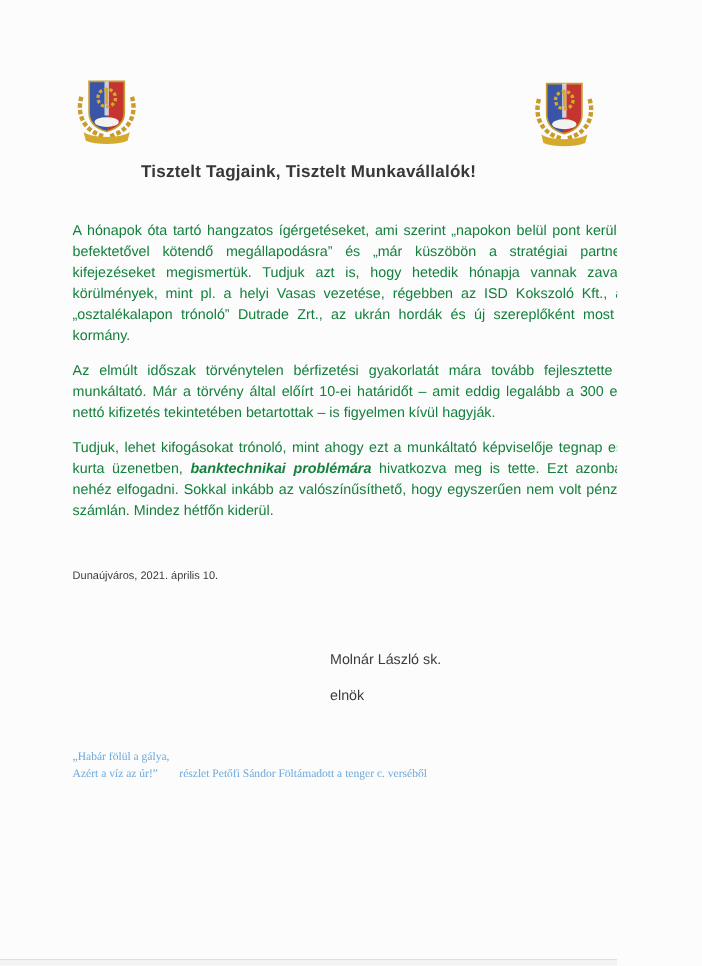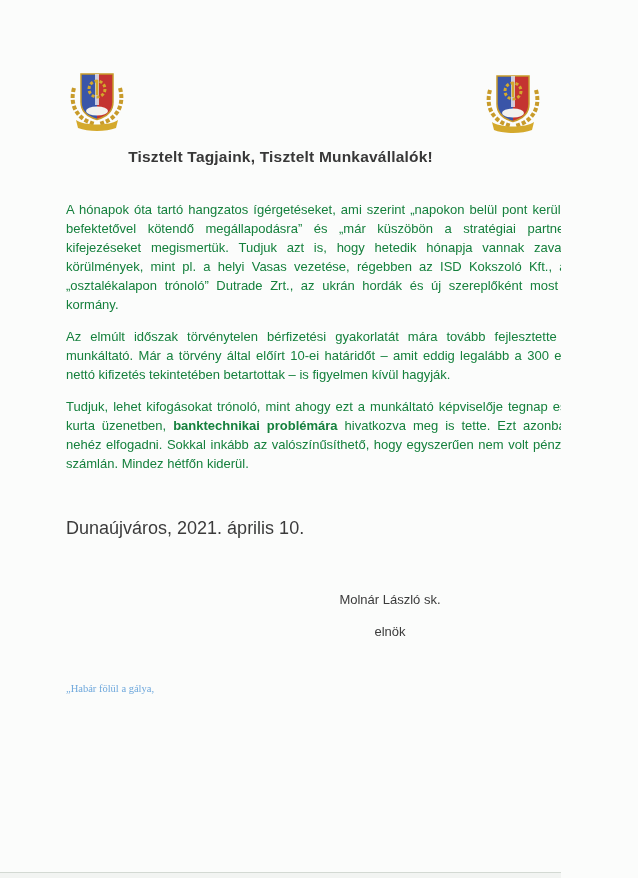--- a/index.html
+++ b/index.html
@@ -42,34 +42,35 @@
     font-size: 13px;
     line-height: 19px;
     text-align: justify;
     color: #15803d;
   }
   .body-text p {
     margin: 0 0 13px 0;
   }
   .emph {
     font-weight: bold;
+    font-style: italic;
   }
   .dateline {
     position: absolute;
     left: 66px;
     top: 518px;
-    font-size: 18px;
+    font-size: 10px;
     color: #3b3b3b;
   }
   .signature {
     position: absolute;
     left: 300px;
     top: 592px;
     width: 180px;
-    text-align: center;
+    text-align: left;
     font-size: 13px;
     color: #3b3b3b;
   }
   .signature .sig-name { margin-bottom: 17px; }
   .quote {
     position: absolute;
     left: 66px;
     top: 681px;
     font-size: 10.5px;
     line-height: 15px;
@@ -168,18 +169,19 @@
 
   <div class="dateline">Dunaújváros, 2021. április 10.</div>
 
   <div class="signature">
     <div class="sig-name">Molnár László sk.</div>
     <div class="sig-role">elnök</div>
   </div>
 
   <div class="quote">
     <div>„Habár fölül a gálya,</div>
+    <div class="quote-row3"><span class="quote-line-3">Azért a víz az úr!”</span><span>részlet Petőfi Sándor Föltámadott a tenger c. verséből</span></div>
   </div>
 
   <div class="page-edge-bottom"></div>
   <div class="page-edge-fade"></div>
 
 </div>
 
 </body></html>

